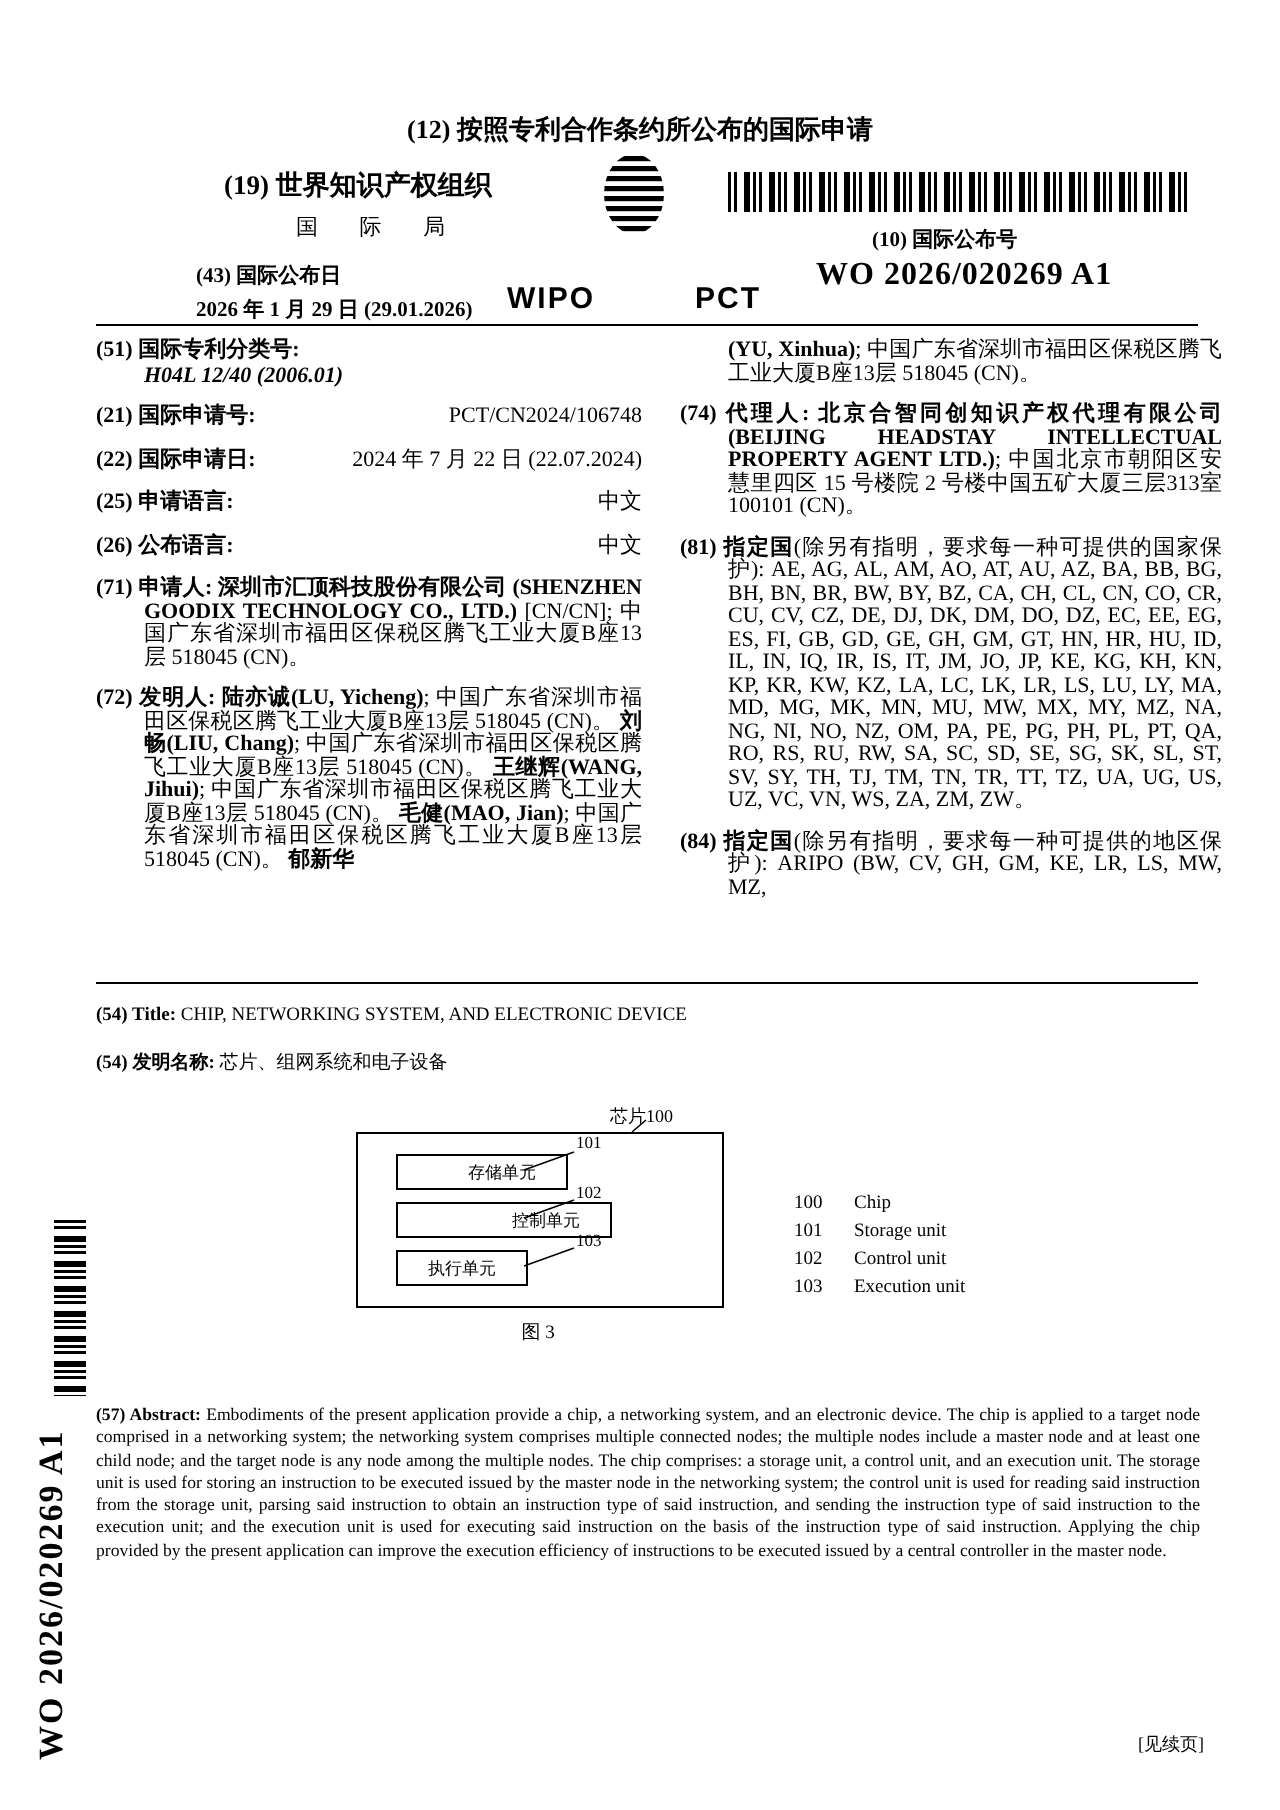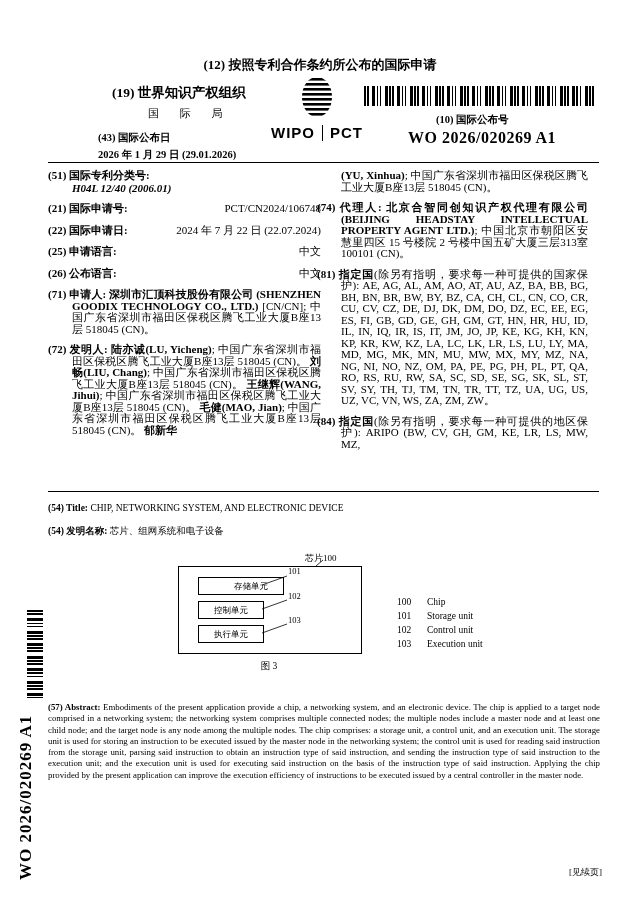--- a/index.html
+++ b/index.html
@@ -14,57 +14,57 @@
   .line12 { position:absolute; top:56px; left:0; width:100%; text-align:center; font-size:13px; font-weight:bold; }
 
   .org-block { position:absolute; left:112px; top:84px; }
   .org-name { font-size:13.5px; font-weight:bold; }
   .org-bureau { font-size:11px; letter-spacing:9px; margin-top:4px; margin-left:36px; }
 
   .pubdate-block { position:absolute; left:98px; top:131px; font-size:10.5px; font-weight:bold; }
   .pubdate-val { margin-top:3px; }
 
   .logo-block { position:absolute; left:262px; top:76px; width:110px; text-align:center; }
-  .wipo-pct { display:flex; align-items:center; justify-content:center; gap:7px; margin-top:2px;
+  .wipo-pct { display:flex; align-items:center; justify-content:center; gap:25px; margin-top:18px;
     font-family:"Liberation Sans","DejaVu Sans",sans-serif; font-weight:bold; font-size:15px; letter-spacing:1px; }
   .logo-divider { width:1px; height:16px; background:#000; }
 
   .top-barcode { position:absolute; left:364px; top:86px; width:230px; height:20px;
     background:repeating-linear-gradient(to right,#000 0 1.5px,#fff 1.5px 3px,#000 3px 4.5px,#fff 4.5px 8px,#000 8px 11px,#fff 11px 12.5px); }
 
   .pubnum-block { position:absolute; left:408px; top:113px; width:196px; }
   .pubnum-label { font-size:10.5px; font-weight:bold; margin-left:28px; }
   .pubnum-value { font-size:16px; font-weight:bold; margin-top:2px; letter-spacing:0.5px; }
 
   .rule { position:absolute; left:48px; width:551px; height:1px; background:#000; }
   .rule1 { top:162px; }
   .rule2 { top:491px; }
 
   .col { position:absolute; top:170px; font-size:11px; line-height:11.5px; }
   .col-left { left:48px; width:273px; }
-  .col-right { left:317px; width:271px; }
+  .col-right { left:340px; width:271px; }
 
   .row-ipc { margin-bottom:9px; }
   .ipc-label { font-weight:bold; }
   .ipc-val { font-weight:bold; font-style:italic; margin-left:24px; margin-top:1px; }
   .kv { display:flex; justify-content:space-between; margin-bottom:10px; }
   .kv .lab { font-weight:bold; }
 
   .para { margin:0 0 9px 0; text-indent:-24px; padding-left:24px; text-align:justify; }
   .cont { text-indent:0; padding-left:24px; }
 
   .title-line { position:absolute; left:48px; width:552px; font-size:9.5px; }
   .title-en { top:503px; }
   .title-zh { top:525px; }
 
   .fig-outer { position:absolute; left:178px; top:566px; width:182px; height:86px; border:1px solid #000; }
   .fig-chip-label { position:absolute; left:305px; top:552px; font-size:9px; }
   .fig-box { position:absolute; left:198px; width:64px; height:16px; border:1px solid #000;
     font-size:8.5px; text-align:center; line-height:16px; background:#fff; }
-  .fig-box1 { top:577px;padding-left:20px; } .fig-box2 { top:601px; } .fig-box3 { top:625px; }
+  .fig-box1 { top:577px;padding-left:20px; } .fig-box2 { top:601px;padding-left:42px; } .fig-box3 { top:625px; }
   .fig-ref { position:absolute; font-size:8.5px; }
   .fig-ref1 { left:288px; top:566px; } .fig-ref2 { left:288px; top:591px; } .fig-ref3 { left:288px; top:615px; }
   .fig-lines { position:absolute; left:170px; top:550px; }
   .fig-caption { position:absolute; left:178px; top:660px; width:182px; text-align:center; font-size:9.5px; }
 
   .fig-legend { position:absolute; left:397px; top:597px; font-size:9.5px; }
   .legend-row { display:flex; margin-bottom:4px; }
   .legend-num { width:30px; }
 
   .abstract { position:absolute; left:48px; top:702px; width:552px; font-size:8.8px; line-height:11.3px;

